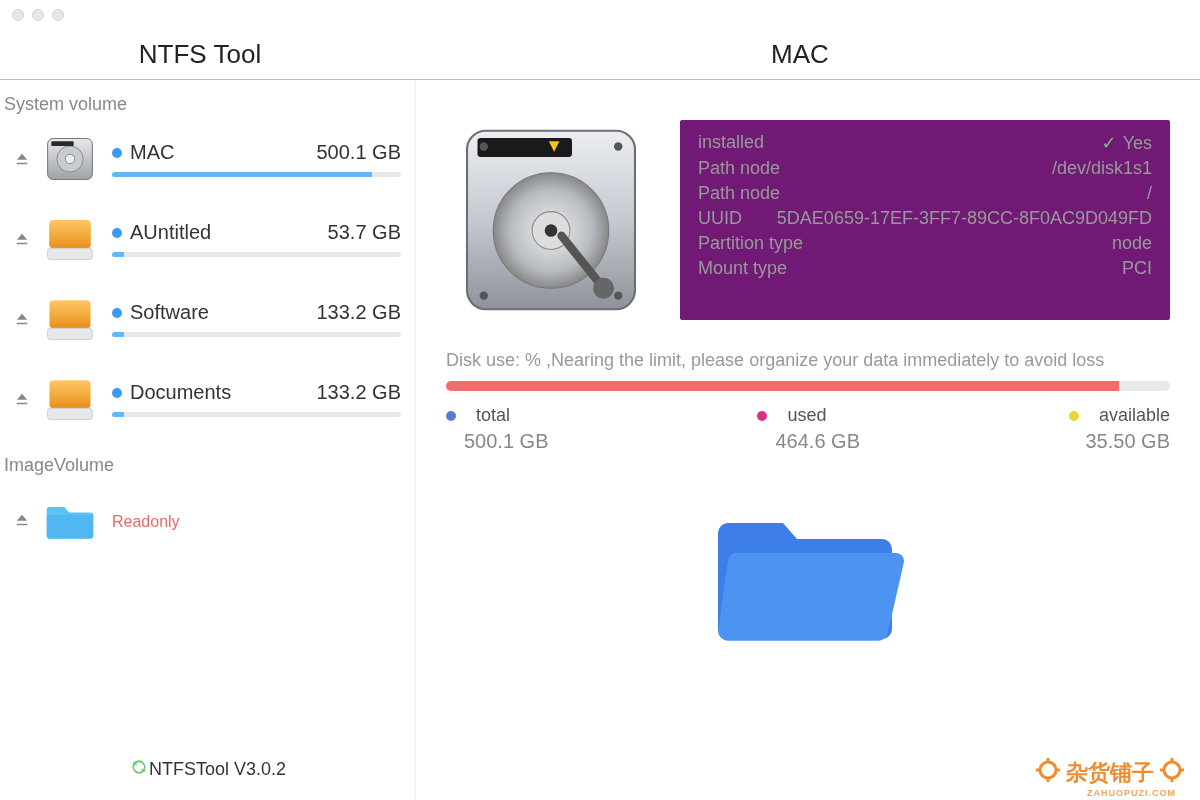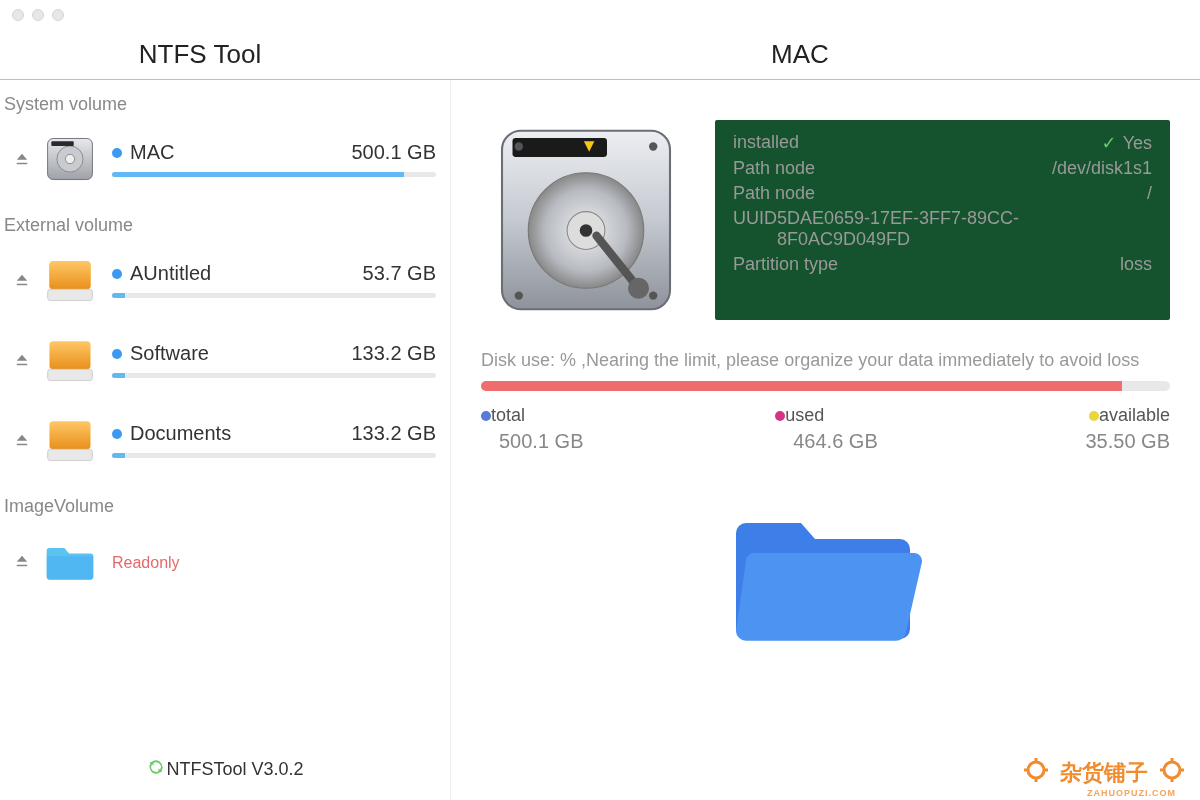--- a/index.html
+++ b/index.html
@@ -6,21 +6,21 @@
 body { width: 1200px; height: 800px; background: #fff; overflow: hidden; position: relative; }
 
 .titlebar { height: 30px; display: flex; align-items: center; padding: 0 12px; gap: 8px; }
 .traffic-light { width: 12px; height: 12px; border-radius: 50%; background: #e7e7e7; border: 1px solid #d5d5d5; }
 
 .header { display: flex; height: 50px; border-bottom: 1px solid #fca5a5; }
 .header-left { width: 400px; display: flex; align-items: center; justify-content: center; font-size: 26px; color: #222; font-weight: 400; }
 .header-right { flex: 1; display: flex; align-items: center; justify-content: center; font-size: 26px; color: #222; }
 
 .main { display: flex; height: calc(800px - 80px); }
-.sidebar { width: 451px; border-right: 1px solid #eee; display: flex; flex-direction: column; position: relative; }
+.sidebar { width: 416px; border-right: 1px solid #eee; display: flex; flex-direction: column; position: relative; }
 .content { flex: 1; padding: 20px 30px; position: relative; }
 
 .section-label { font-size: 18px; color: #888; padding: 14px 4px 6px 4px; }
 
 .volume-row { display: flex; align-items: center; padding: 10px 14px 14px 10px; }
 .eject { width: 24px; height: 24px; margin-right: 8px; display: flex; align-items: center; justify-content: center; cursor: pointer; }
 .eject svg { width: 18px; height: 18px; }
 
 .vol-icon { width: 56px; height: 56px; margin-right: 14px; display: flex; align-items: center; justify-content: center; }
 
@@ -32,41 +32,41 @@
 .vol-size { font-size: 20px; color: #333; }
 .vol-bar { width: 100%; height: 5px; background: #e8e8e8; border-radius: 3px; overflow: hidden; }
 .vol-bar-fill { height: 100%; background: #62b8f3; }
 .vol-sub { font-size: 16px; color: #e56969; margin-top: 4px; }
 
 .sidebar-footer { position: absolute; bottom: 18px; left: 0; right: 0; display: flex; align-items: center; justify-content: center; font-size: 18px; color: #333; }
 .refresh-icon svg { width: 20px; height: 20px; }
 
 .detail-top { display: flex; gap: 24px; margin-top: 20px; margin-bottom: 30px; }
 .big-disk { width: 210px; height: 200px; display: flex; align-items: center; justify-content: center; }
-.info-table { flex: 1; background: #14532d; border-radius: 2px; padding: 10px 18px; }
+.info-table { flex: 1; background: #701a75; border-radius: 2px; padding: 10px 18px; }
 .info-row { display: flex; justify-content: space-between; padding: 2px 0; font-size: 18px; color: #999; }
 .info-val { color: #999; display: flex; align-items: center; gap: 6px; }
 .check { color: #6cc96c; font-size: 18px; }
 
 .warn-text { font-size: 18px; color: #999; margin-bottom: 10px; }
 .use-bar { width: 100%; height: 10px; background: #e8e8e8; border-radius: 5px; overflow: hidden; margin-bottom: 14px; }
 .use-fill { height: 100%; background: #f06d6d; }
 
 .stats { display: flex; justify-content: space-between; margin-bottom: 40px; }
 .stat { text-align: left; }
 .stat:last-child { text-align: right; }
-.stat-label { display: flex; align-items: center; gap: 0; font-size: 18px; color: #555; margin-bottom: 4px; }
+.stat-label { display: flex; align-items: center; gap: 20px; font-size: 18px; color: #555; margin-bottom: 4px; }
 .stat-dot { width: 10px; height: 10px; border-radius: 50%; }
 .stat-val { font-size: 20px; color: #888; margin-left: 18px; }
 .stat:last-child .stat-label { justify-content: flex-end; }
 .stat:last-child .stat-val { margin-left: 16px; margin-right: 0; }
 
 .folder-area { display: flex; justify-content: center; cursor: pointer; }
 
-.watermark { position: absolute; bottom: 12px; right: 16px; font-size: 22px; font-weight: bold; display: flex; align-items: center; gap: 12px; }
+.watermark { position: absolute; bottom: 12px; right: 16px; font-size: 22px; font-weight: bold; display: flex; align-items: center; gap: 6px; }
 .wm-char { color: #f08c2e; text-shadow: 0 0 2px #fff, 0 0 2px #fff; }
 .wm-gear svg { width: 24px; height: 24px; }
 .wm-sub { position: absolute; bottom: 2px; right: 24px; font-size: 9px; letter-spacing: 1px; color: #f3a55a; font-weight: bold; }
 </style>
 </head>
 <body>
 
 <div class="titlebar">
   <div class="traffic-light"></div>
   <div class="traffic-light"></div>
@@ -109,21 +109,20 @@
               <span class="vol-name">MAC</span>
             </div>
           <span class="vol-size">500.1 GB</span>
         </div>
         <div class="vol-bar">
             <div class="vol-bar-fill" style="width:90%"></div>
           </div>
       </div>
     </div>
 
-    <div class="section-label">External volume</div>
 
     <div class="volume-row">
       <div class="eject">
           <svg viewBox="0 0 24 24">
             <path fill="#888" d="M5 17h14v2H5zm7-12L5 13h14z"></path>
           </svg>
         </div>
       <div class="vol-icon">
         <svg viewBox="0 0 60 60">
             <rect x="8" y="10" width="44" height="30" rx="4" fill="#f5a623"></rect>
@@ -275,21 +274,25 @@
         <div class="info-row">
             <span>Path node</span>
             <span class="info-val">/</span>
           </div>
         <div class="info-row">
             <span>UUID</span>
             <span class="info-val">5DAE0659-17EF-3FF7-89CC-8F0AC9D049FD</span>
           </div>
         <div class="info-row">
             <span>Partition type</span>
-            <span class="info-val">loss</span>
+            <span class="info-val">node</span>
+          </div>
+        <div class="info-row">
+            <span>Mount type</span>
+            <span class="info-val">PCI</span>
           </div>
       </div>
     </div>
 
     <div class="warn-text">Disk use: % ,Nearing the limit, please organize your data immediately to avoid loss</div>
     <div class="use-bar">
         <div class="use-fill" style="width:93%"></div>
       </div>
 
     <div class="stats">

